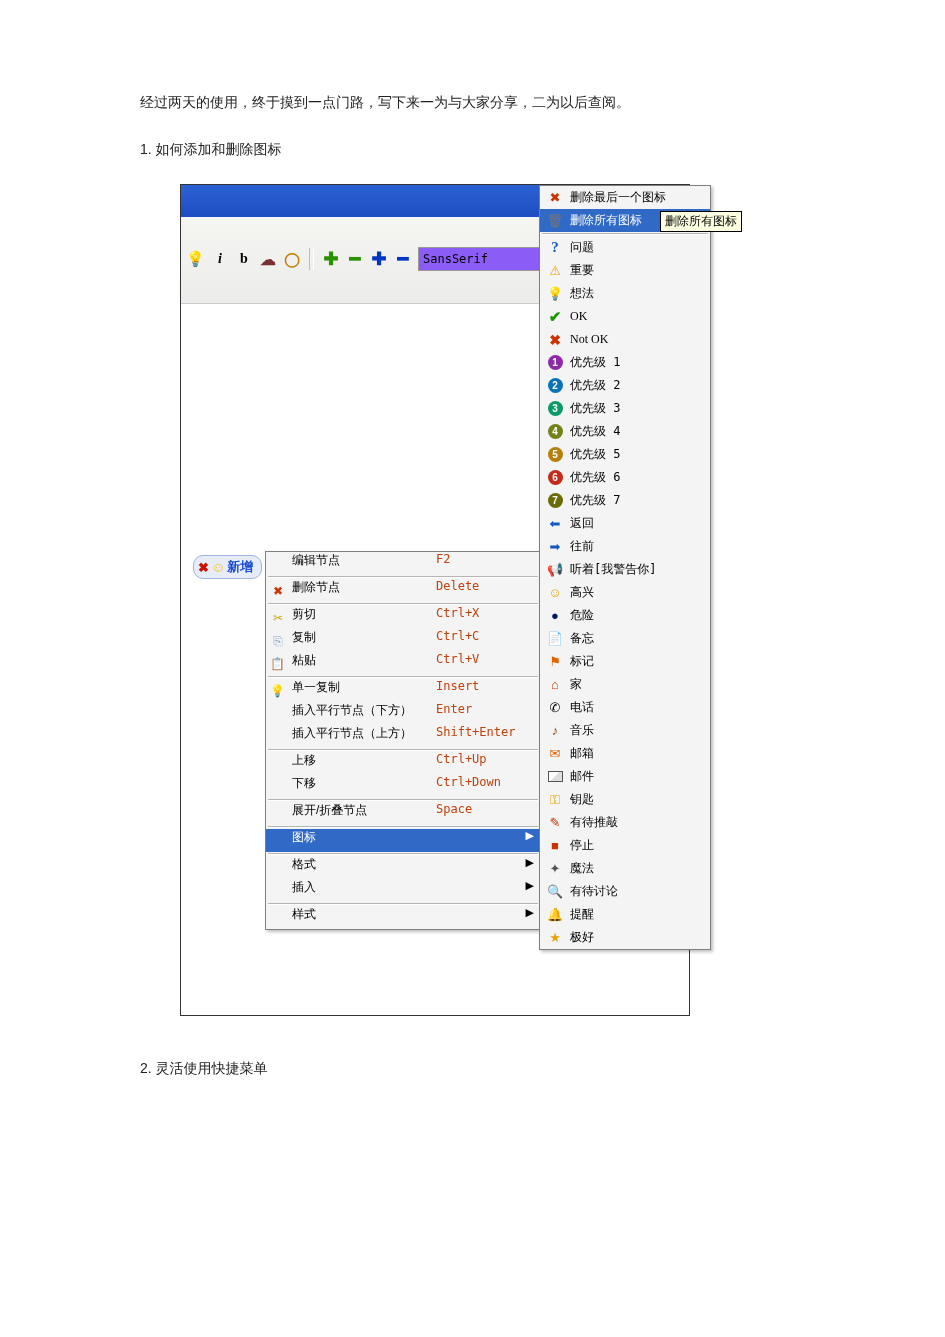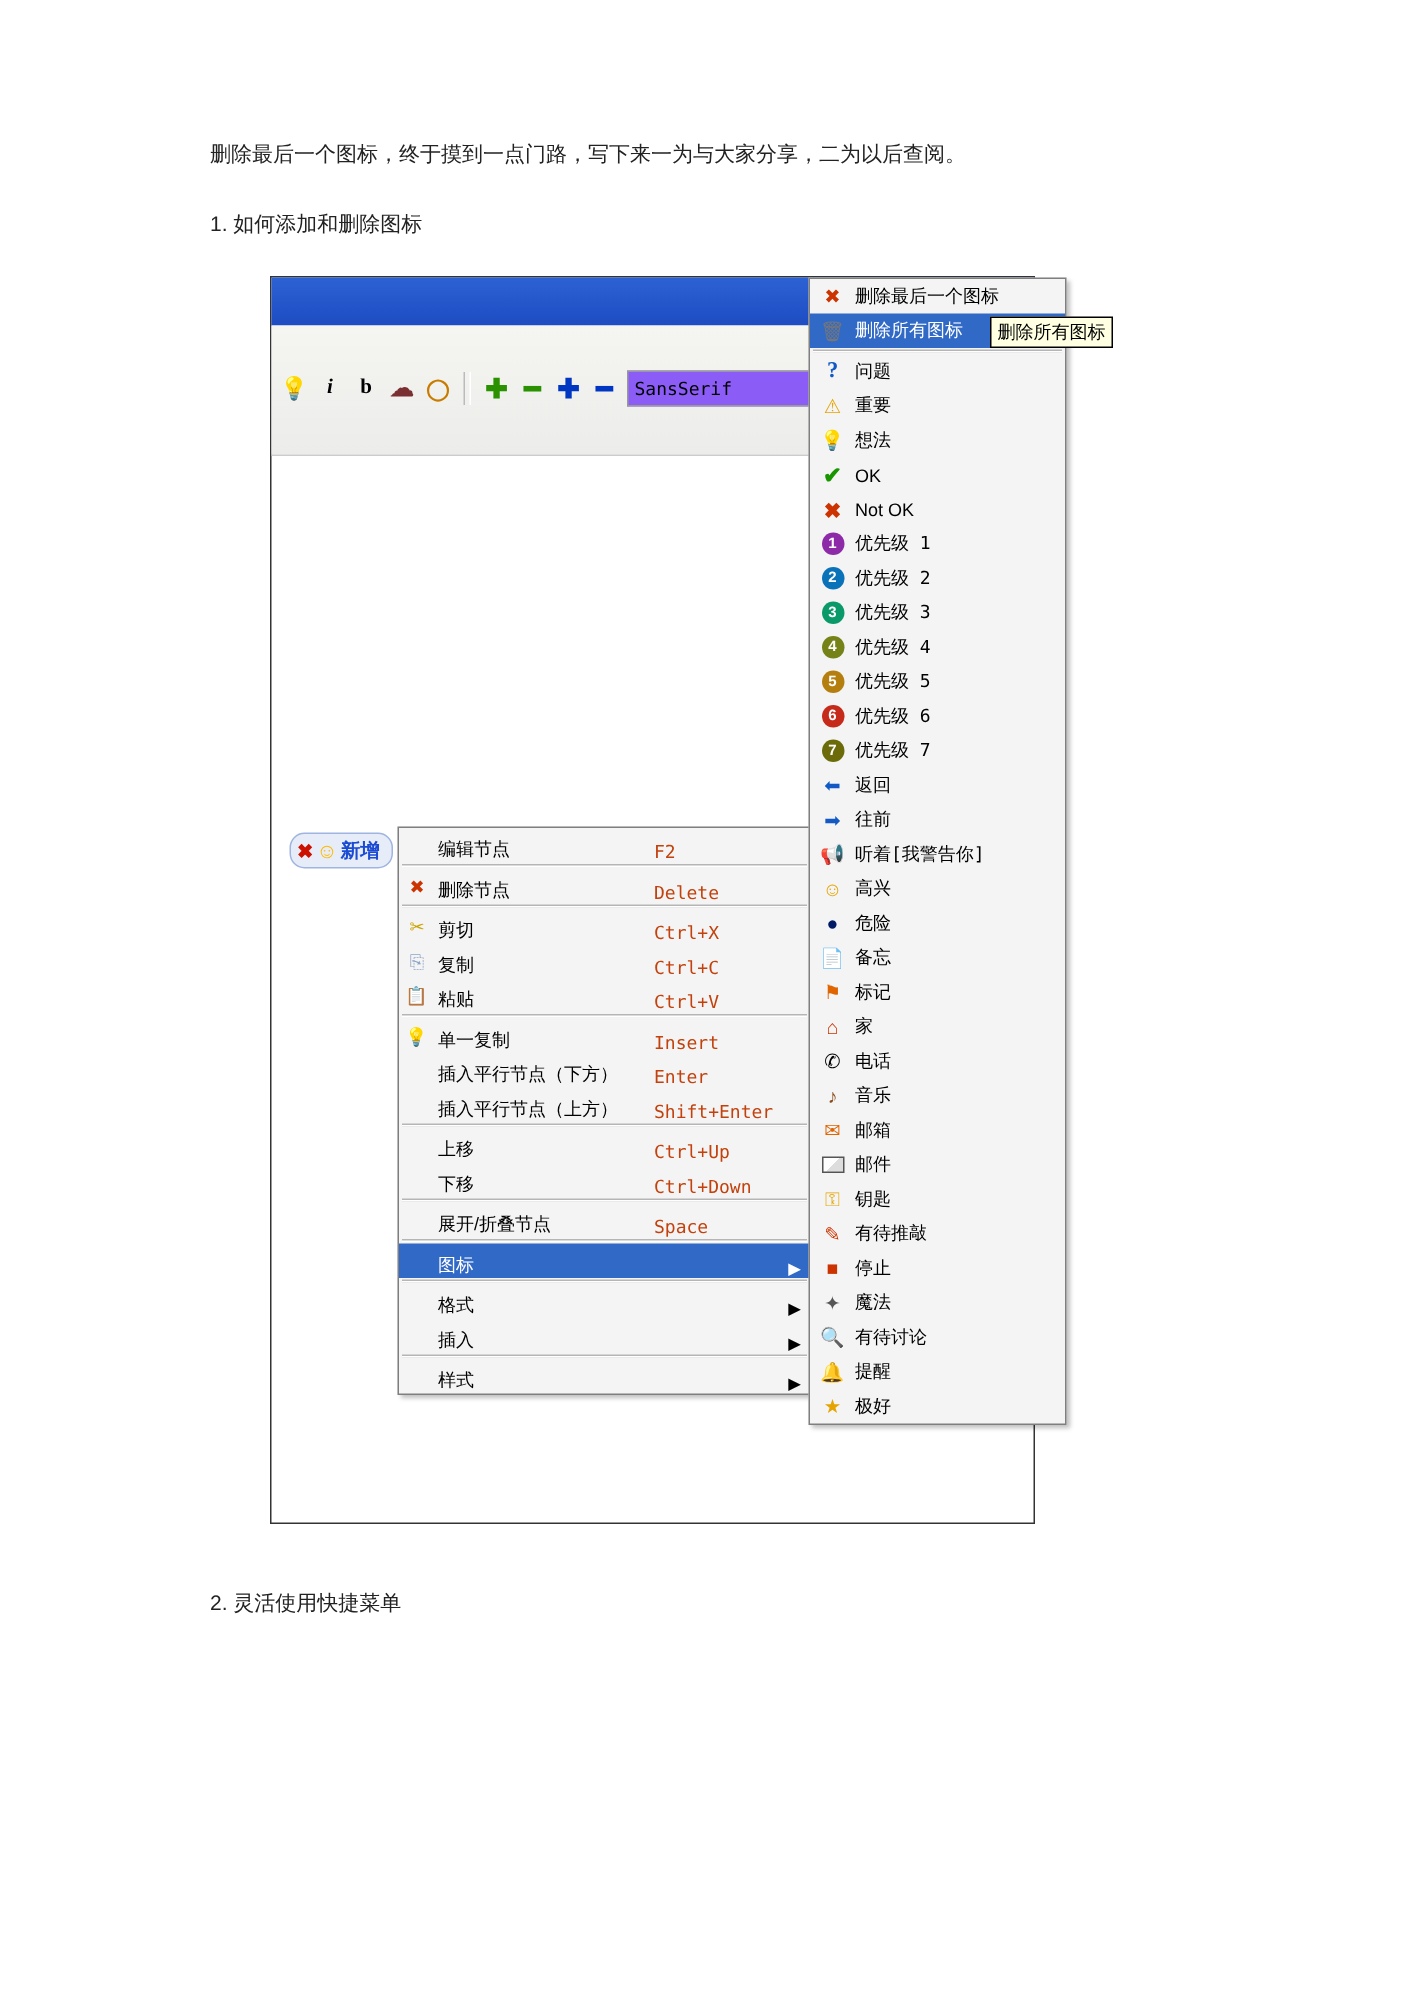--- a/index.html
+++ b/index.html
@@ -65,21 +65,21 @@
 
   
   .ctx {
     position:absolute; left:84px; top:366px; width:274px;
     border:1px solid #7f7f7f;
     background:#f4f4f4;
     box-shadow:2px 2px 3px rgba(0,0,0,.25);
     z-index:3;
   }
   .ctx-row {
-    height:23px; display:flex; align-items:flex-end;
+    height:23px; display:flex; align-items:flex-start;
     padding:0 6px 0 26px;
     position:relative;
     font-size:12px; color:#000;
   }
   .ctx-row .label { flex:1; }
   .ctx-row .sc   { width:88px; font-family:monospace; font-size:12px; color:#c2410c;}
   .ctx-row .arrow { width:10px; text-align:right; font-size:11px;}
   .ctx-sep { height:1px; margin:1px 2px; background:#b5b5b5; border-bottom:1px solid #fff; }
   .ctx-ico { position:absolute; left:4px; top:4px; width:16px; height:16px; display:flex; align-items:center; justify-content:center; font-size:12px;}
   .ctx-row.sel { background:#3169c6; color:#fff; }
@@ -99,21 +99,21 @@
   .sm-row {
     height:23px; display:flex; align-items:center;
     padding:0 8px 0 6px;
     font-size:12px; color:#000;
     position:relative; gap:6px;
   }
   .sm-row.sel { background:#3169c6; color:#fff; }
   .sm-ico { width:18px; height:18px; display:flex; align-items:center; justify-content:center; font-size:13px; flex-shrink:0;}
   .sm-sep { height:1px; margin:1px 2px; background:#b5b5b5; border-bottom:1px solid #fff;}
   .sm-label { flex:1; font-family:"SimSun",monospace; }
-  .mono { font-family:Liberation Sans, sans-serif; }
+  .mono { font-family:Liberation Serif, serif; }
 
   
   .pri { width:15px; height:15px; border-radius:50%; color:#fff; font-size:10px; font-weight:bold; display:flex; align-items:center; justify-content:center; }
   .p1{background:#8d2aa8;} .p2{background:#0a72b8;} .p3{background:#0a9a6a;}
   .p4{background:#758217;} .p5{background:#b57f10;} .p6{background:#c62a1a;}
   .p7{background:#6b6b0a;}
 
   
   .tooltip {
     position:absolute; left:48px; top:-3px;
@@ -125,21 +125,21 @@
   
   .red{color:#c30;} .gray{color:#777;} .blue{color:#1259c5;}
   .green{color:#199500;} .yellow{color:#e5a400;} .orange{color:#e06400;}
   .brn{color:#8a4b1a;}
 </style>
 </head>
 <body>
 
 <div class="page">
 
-  <p class="para">删除最后一个图标，终于摸到一点门路，写下来一为与大家分享，二为以后查阅。</p>
+  <p class="para">经过两天的使用，终于摸到一点门路，写下来一为与大家分享，二为以后查阅。</p>
 
   <p class="para">
     <span>1.</span>
     <span>如何添加和删除图标</span>
   </p>
 
   <div class="screenshot">
 
     <div class="titlebar"></div>
     <div class="toolbar-bg"></div>

